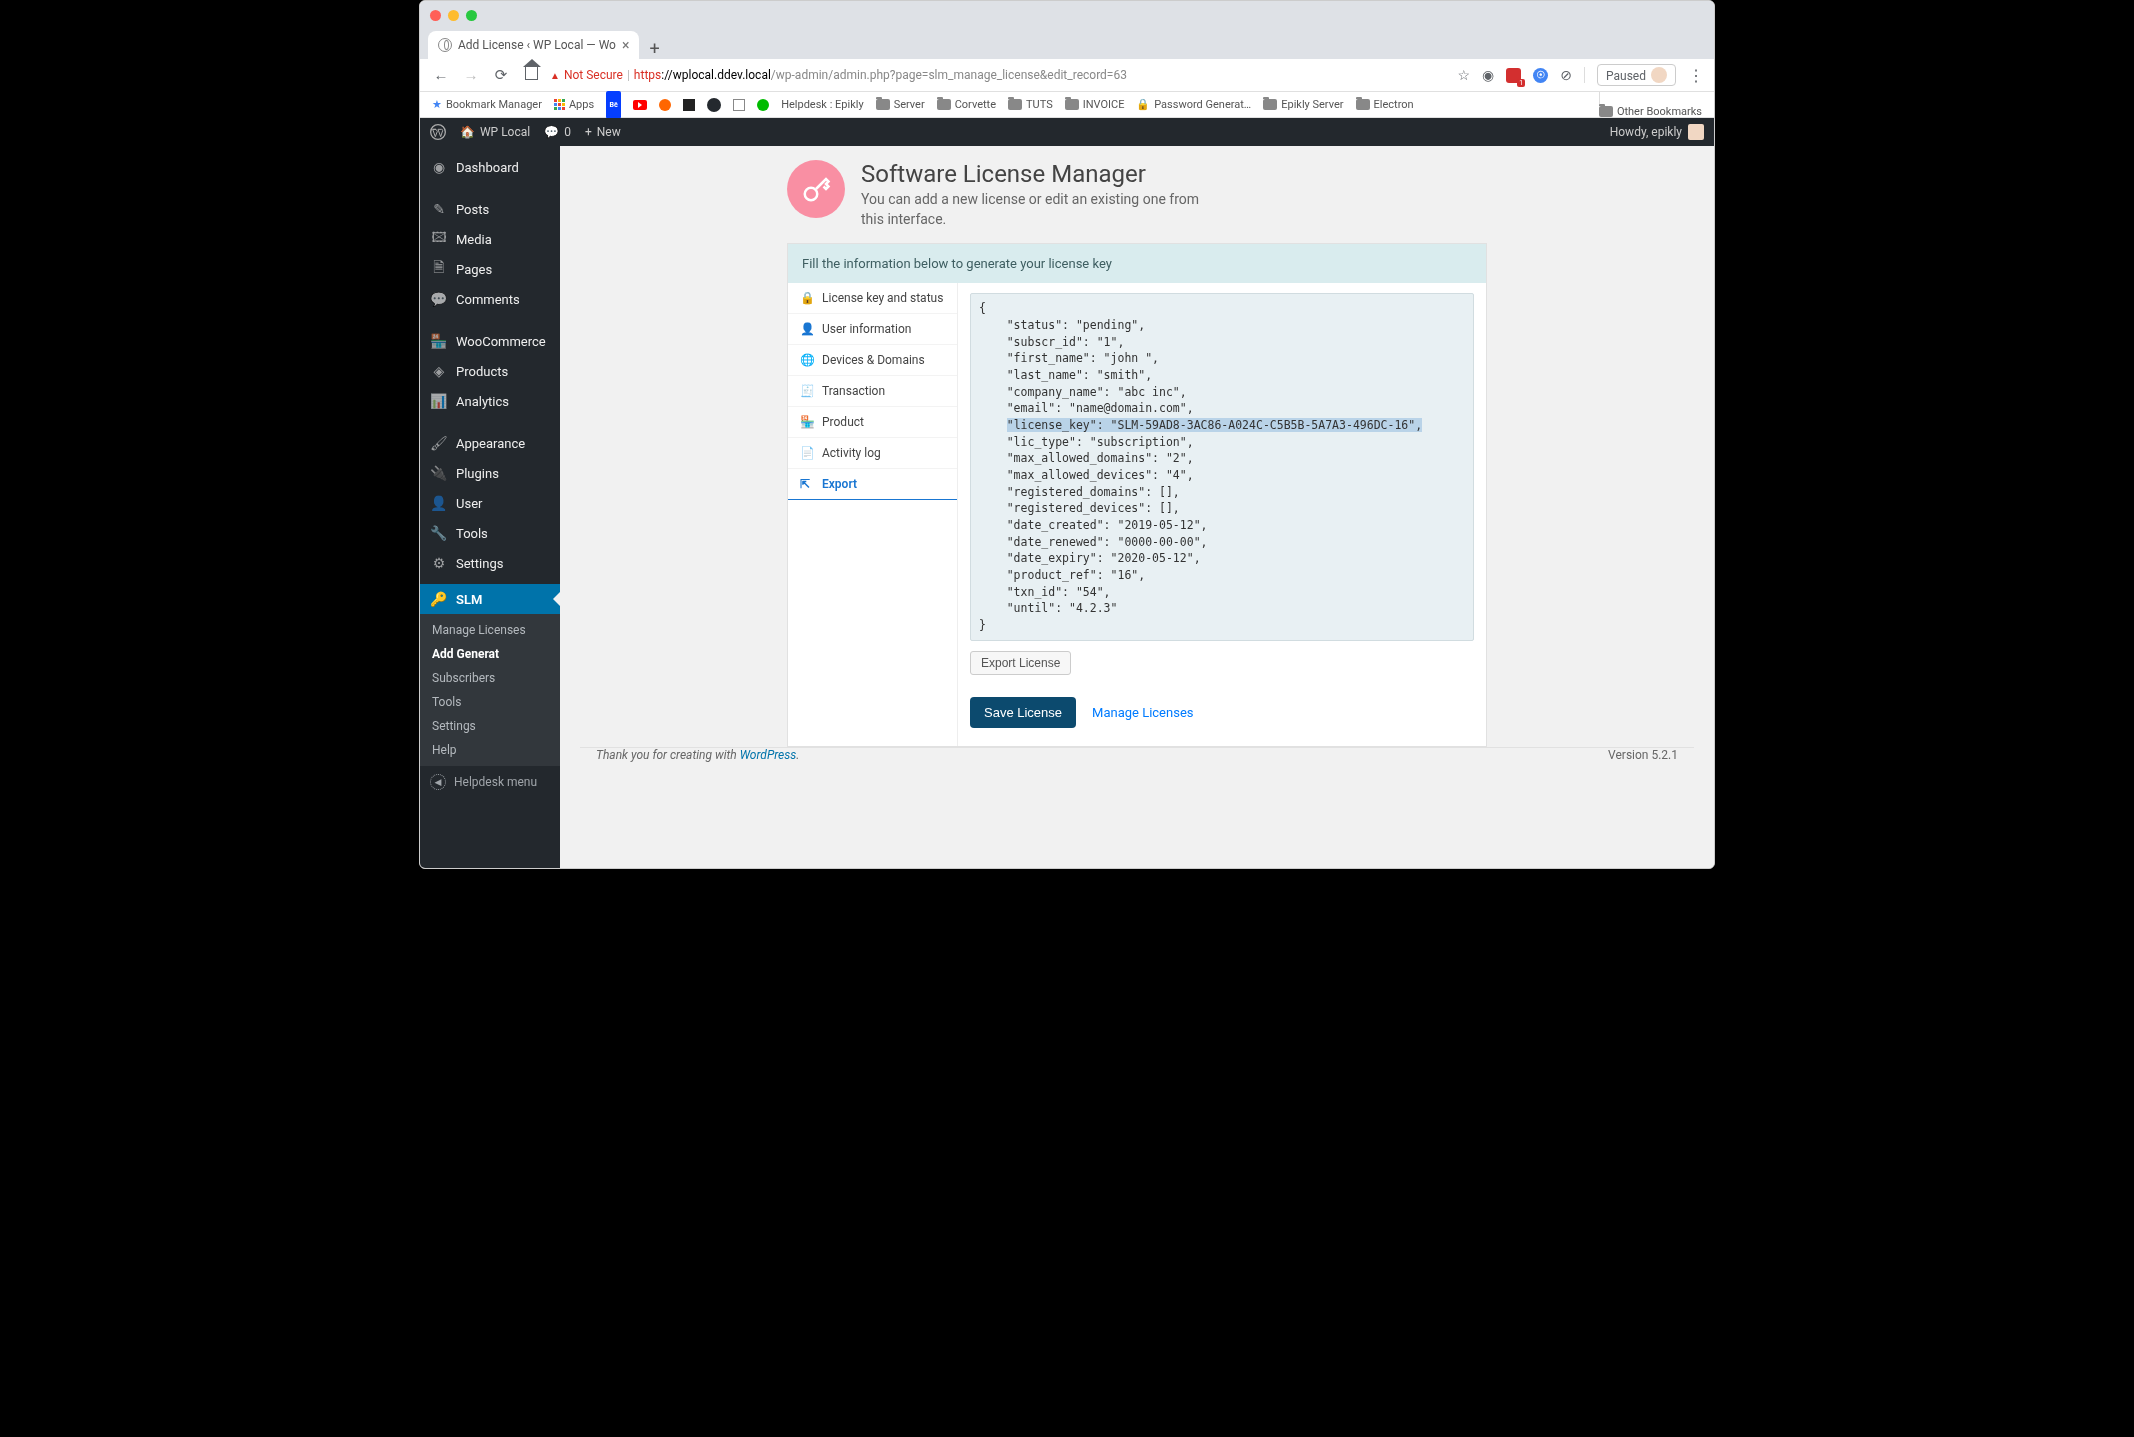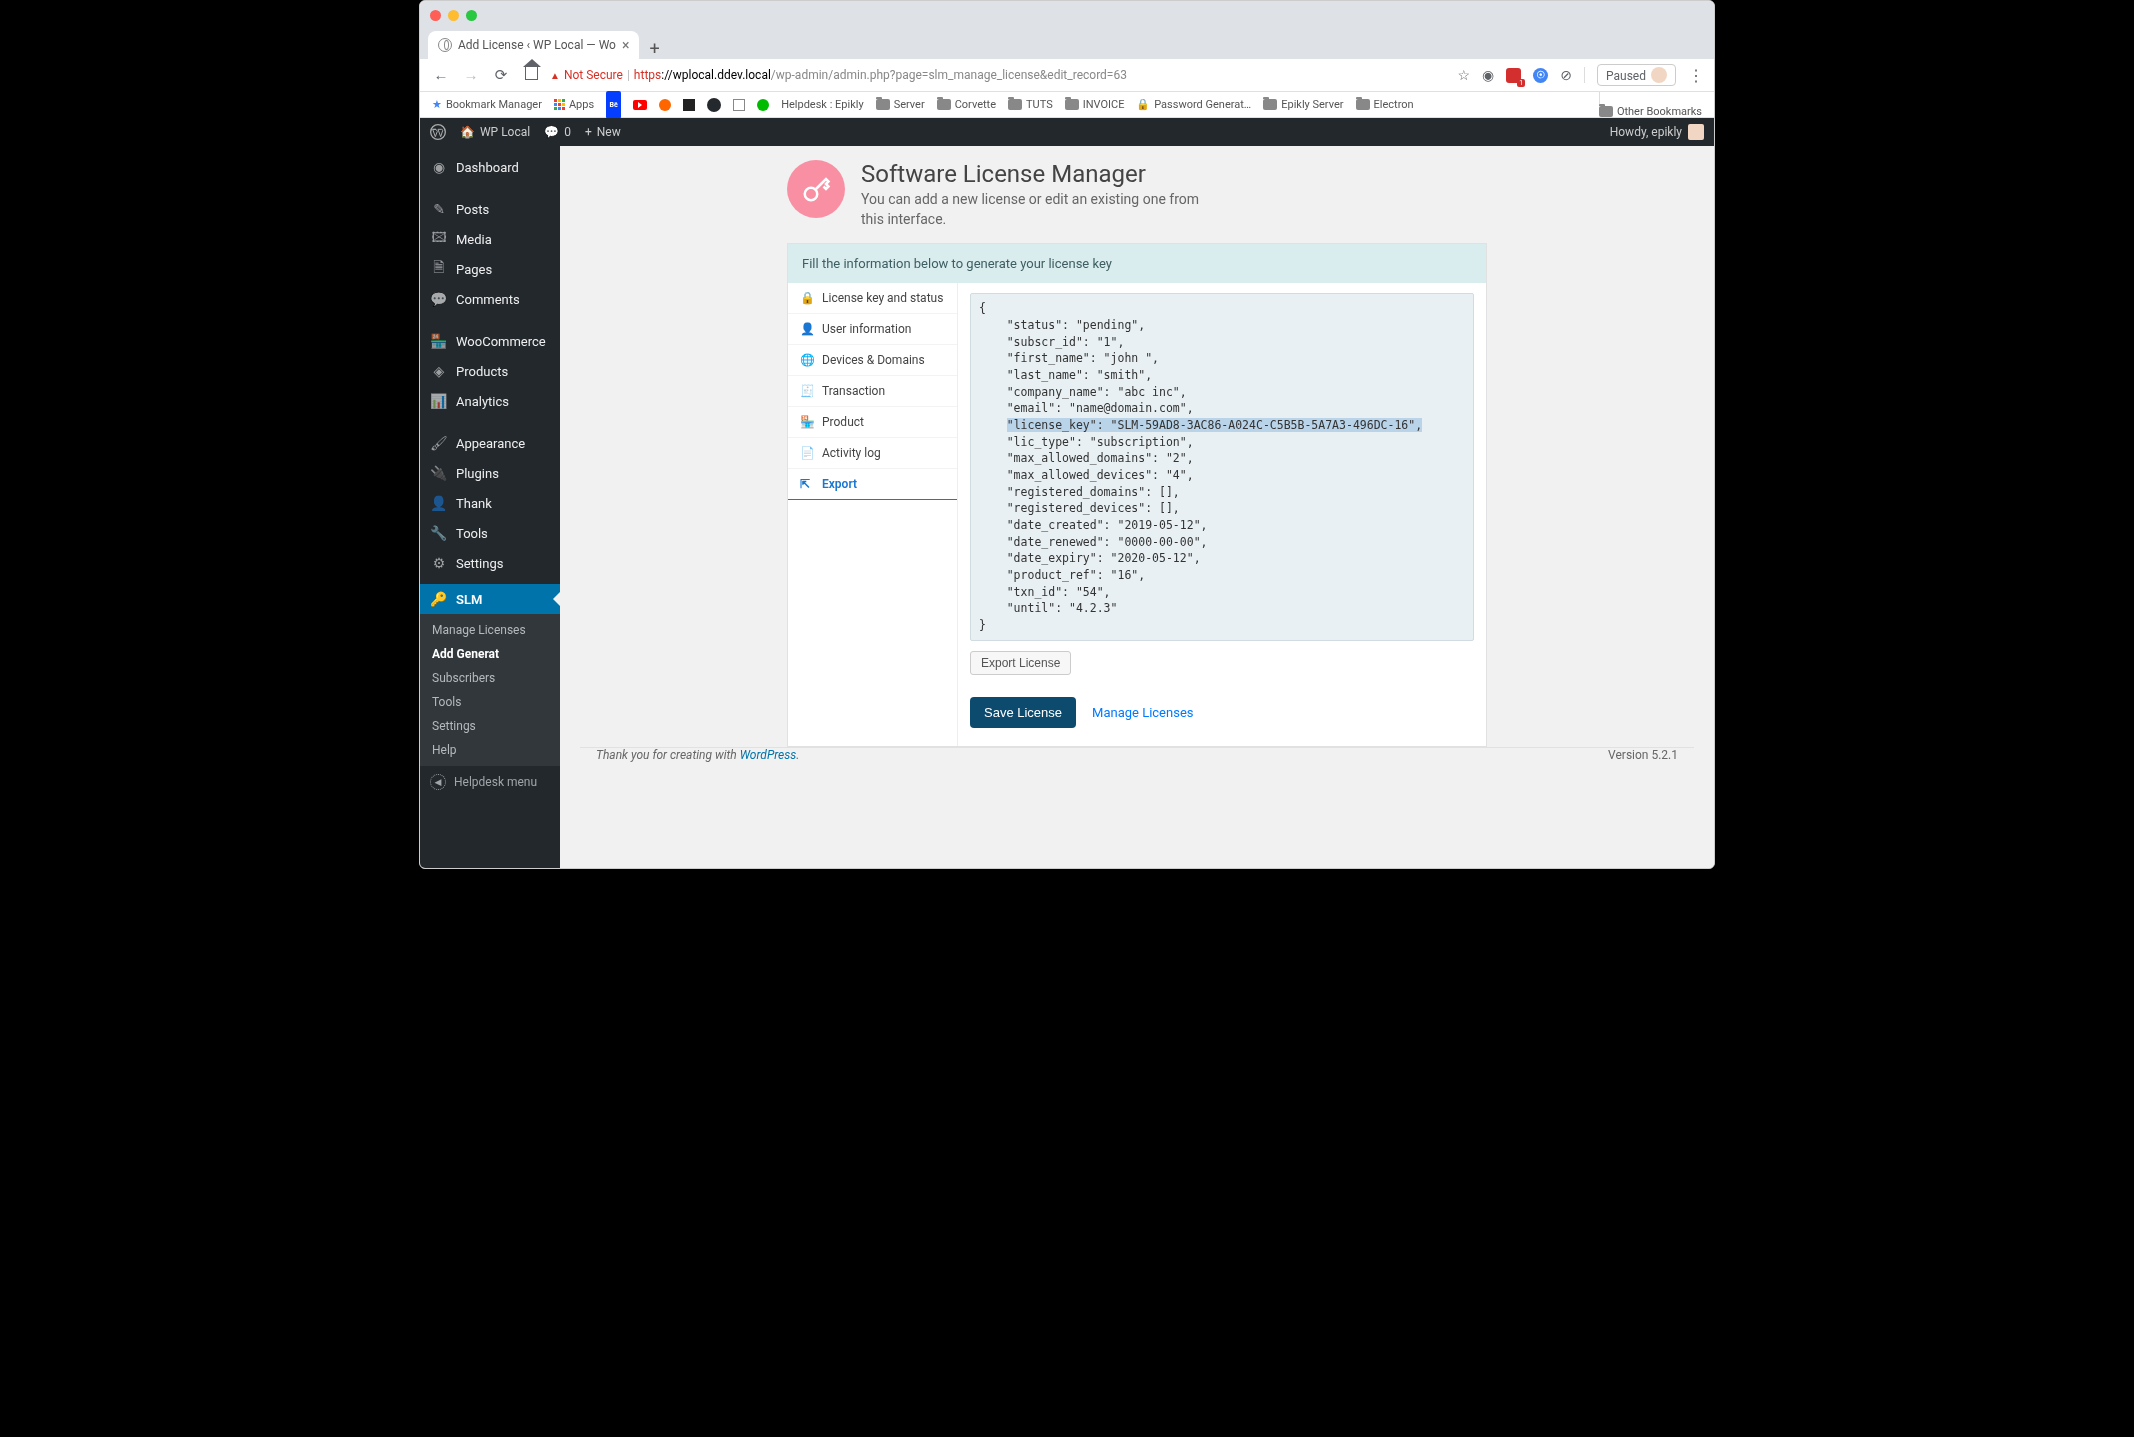--- a/index.html
+++ b/index.html
@@ -286,21 +286,21 @@
           <div class="menu-item">
               <span class="menu-icon">🖌</span>
               <span>Appearance</span>
             </div>
           <div class="menu-item">
               <span class="menu-icon">🔌</span>
               <span>Plugins</span>
             </div>
           <div class="menu-item">
               <span class="menu-icon">👤</span>
-              <span>Thank</span>
+              <span>User</span>
             </div>
           <div class="menu-item">
               <span class="menu-icon">🔧</span>
               <span>Tools</span>
             </div>
           <div class="menu-item">
               <span class="menu-icon">⚙</span>
               <span>Settings</span>
             </div>
         </div>

